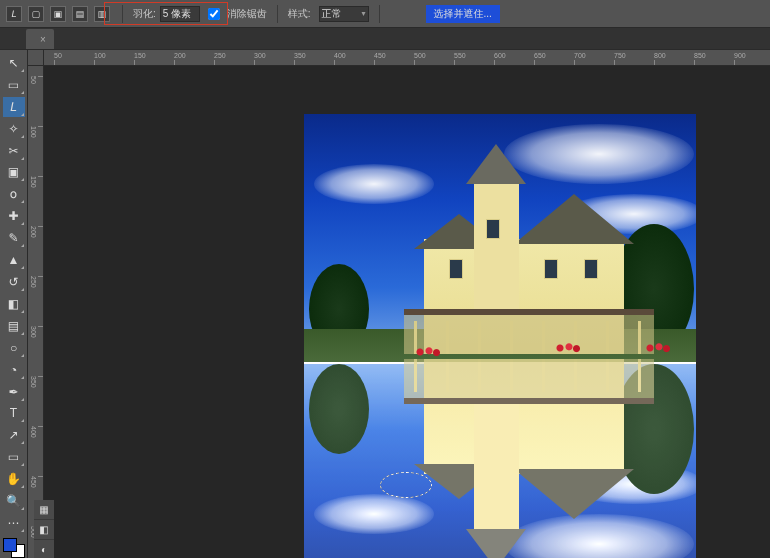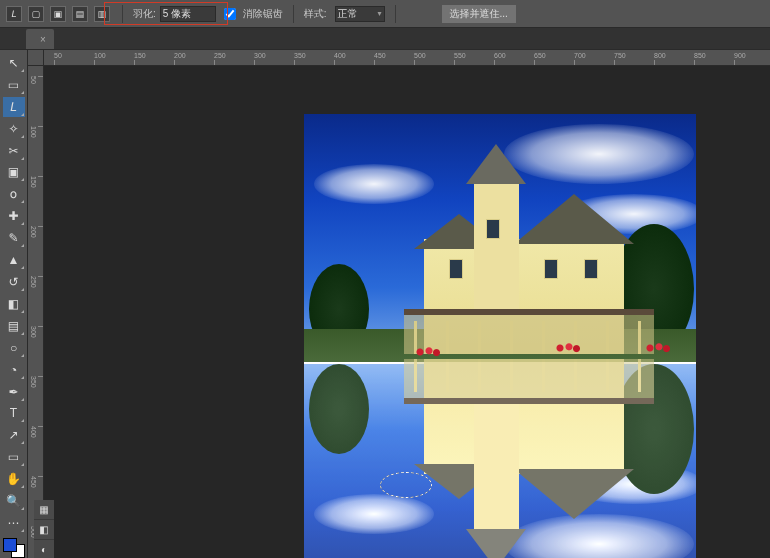--- a/index.html
+++ b/index.html
@@ -1,26 +1,26 @@
 <!DOCTYPE html>
 <html><head>
 <meta charset="utf-8">
 <style>
 * { margin: 0; padding: 0; box-sizing: border-box; font-family: "Microsoft YaHei", Arial, sans-serif; }
 body { width: 770px; height: 558px; background: #323232; color: #c8c8c8; font-size: 10px; overflow: hidden; }
 .options-bar { height: 28px; background: #535353; display: flex; align-items: center; padding: 0 6px; border-bottom: 1px solid #2a2a2a; position: relative; }
 .hl-box { position: absolute; left: 104px; top: 2px; width: 124px; height: 23px; border: 1px solid #d13b27; pointer-events: none; z-index: 5; }
 .ob-icon { width: 16px; height: 16px; background: #3a3a3a; border: 1px solid #6a6a6a; margin-right: 6px; display: flex; align-items: center; justify-content: center; font-size: 9px; color: #ddd; }
 .ob-label { margin: 0 4px; color: #c8c8c8; font-size: 10px; }
-.ob-input { width: 56px; height: 16px; background: #3a3a3a; border: 1px solid #2a2a2a; color: #ddd; font-size: 10px; padding: 0 2px; }
+.ob-input { width: 40px; height: 16px; background: #3a3a3a; border: 1px solid #2a2a2a; color: #ddd; font-size: 10px; padding: 0 2px; }
 .ob-check { width: 12px; height: 12px; margin: 0 3px 0 8px; }
 .ob-select { width: 50px; height: 16px; background: #3a3a3a; border: 1px solid #2a2a2a; color: #ddd; font-size: 10px; padding: 0 2px; margin: 0 4px; display:inline-flex; align-items:center; justify-content:space-between;}
 .ob-select::after{content:"▾";font-size:8px;color:#999;}
 .ob-sep { width: 1px; height: 18px; background: #3a3a3a; margin: 0 6px; }
-.ob-btn { padding: 2px 8px; background: #737373; color: #ddd; font-size: 10px; margin-left: auto; }
+.ob-btn { padding: 2px 8px; background: #1d4ed8; color: #ddd; font-size: 10px; margin-left: auto; }
 .tab-strip { height: 22px; background: #323232; display: flex; align-items: flex-end; padding-left: 26px; border-bottom: 1px solid #2a2a2a; }
 .tab { height: 20px; background: #535353; padding: 0 8px; display: flex; align-items: center; color: #ddd; font-size: 10px; border-radius: 2px 2px 0 0; }
 .tab-close { margin-left: 6px; color: #aaa; font-size: 10px; }
 .workspace { display: flex; height: 508px; }
 .toolbox { width: 28px; background: #535353; display: flex; flex-direction: column; align-items: center; padding-top: 2px; border-right: 1px solid #2a2a2a; }
 .tool { width: 22px; height: 22px; display: flex; align-items: center; justify-content: center; margin: 1px 0; color: #ddd; font-size: 12px; position: relative; }
 .tool.sel { background: #3a6ea5; }
 .tool-tri { position: absolute; right: 1px; bottom: 1px; width: 0; height: 0; border-left: 3px solid transparent; border-bottom: 3px solid #aaa; }
 .swatch-wrap { width: 22px; height: 22px; position: relative; margin-top: 4px; }
 .swatch-bg { position: absolute; right: 0; bottom: 0; width: 14px; height: 14px; background: #fff; border: 1px solid #000; }

